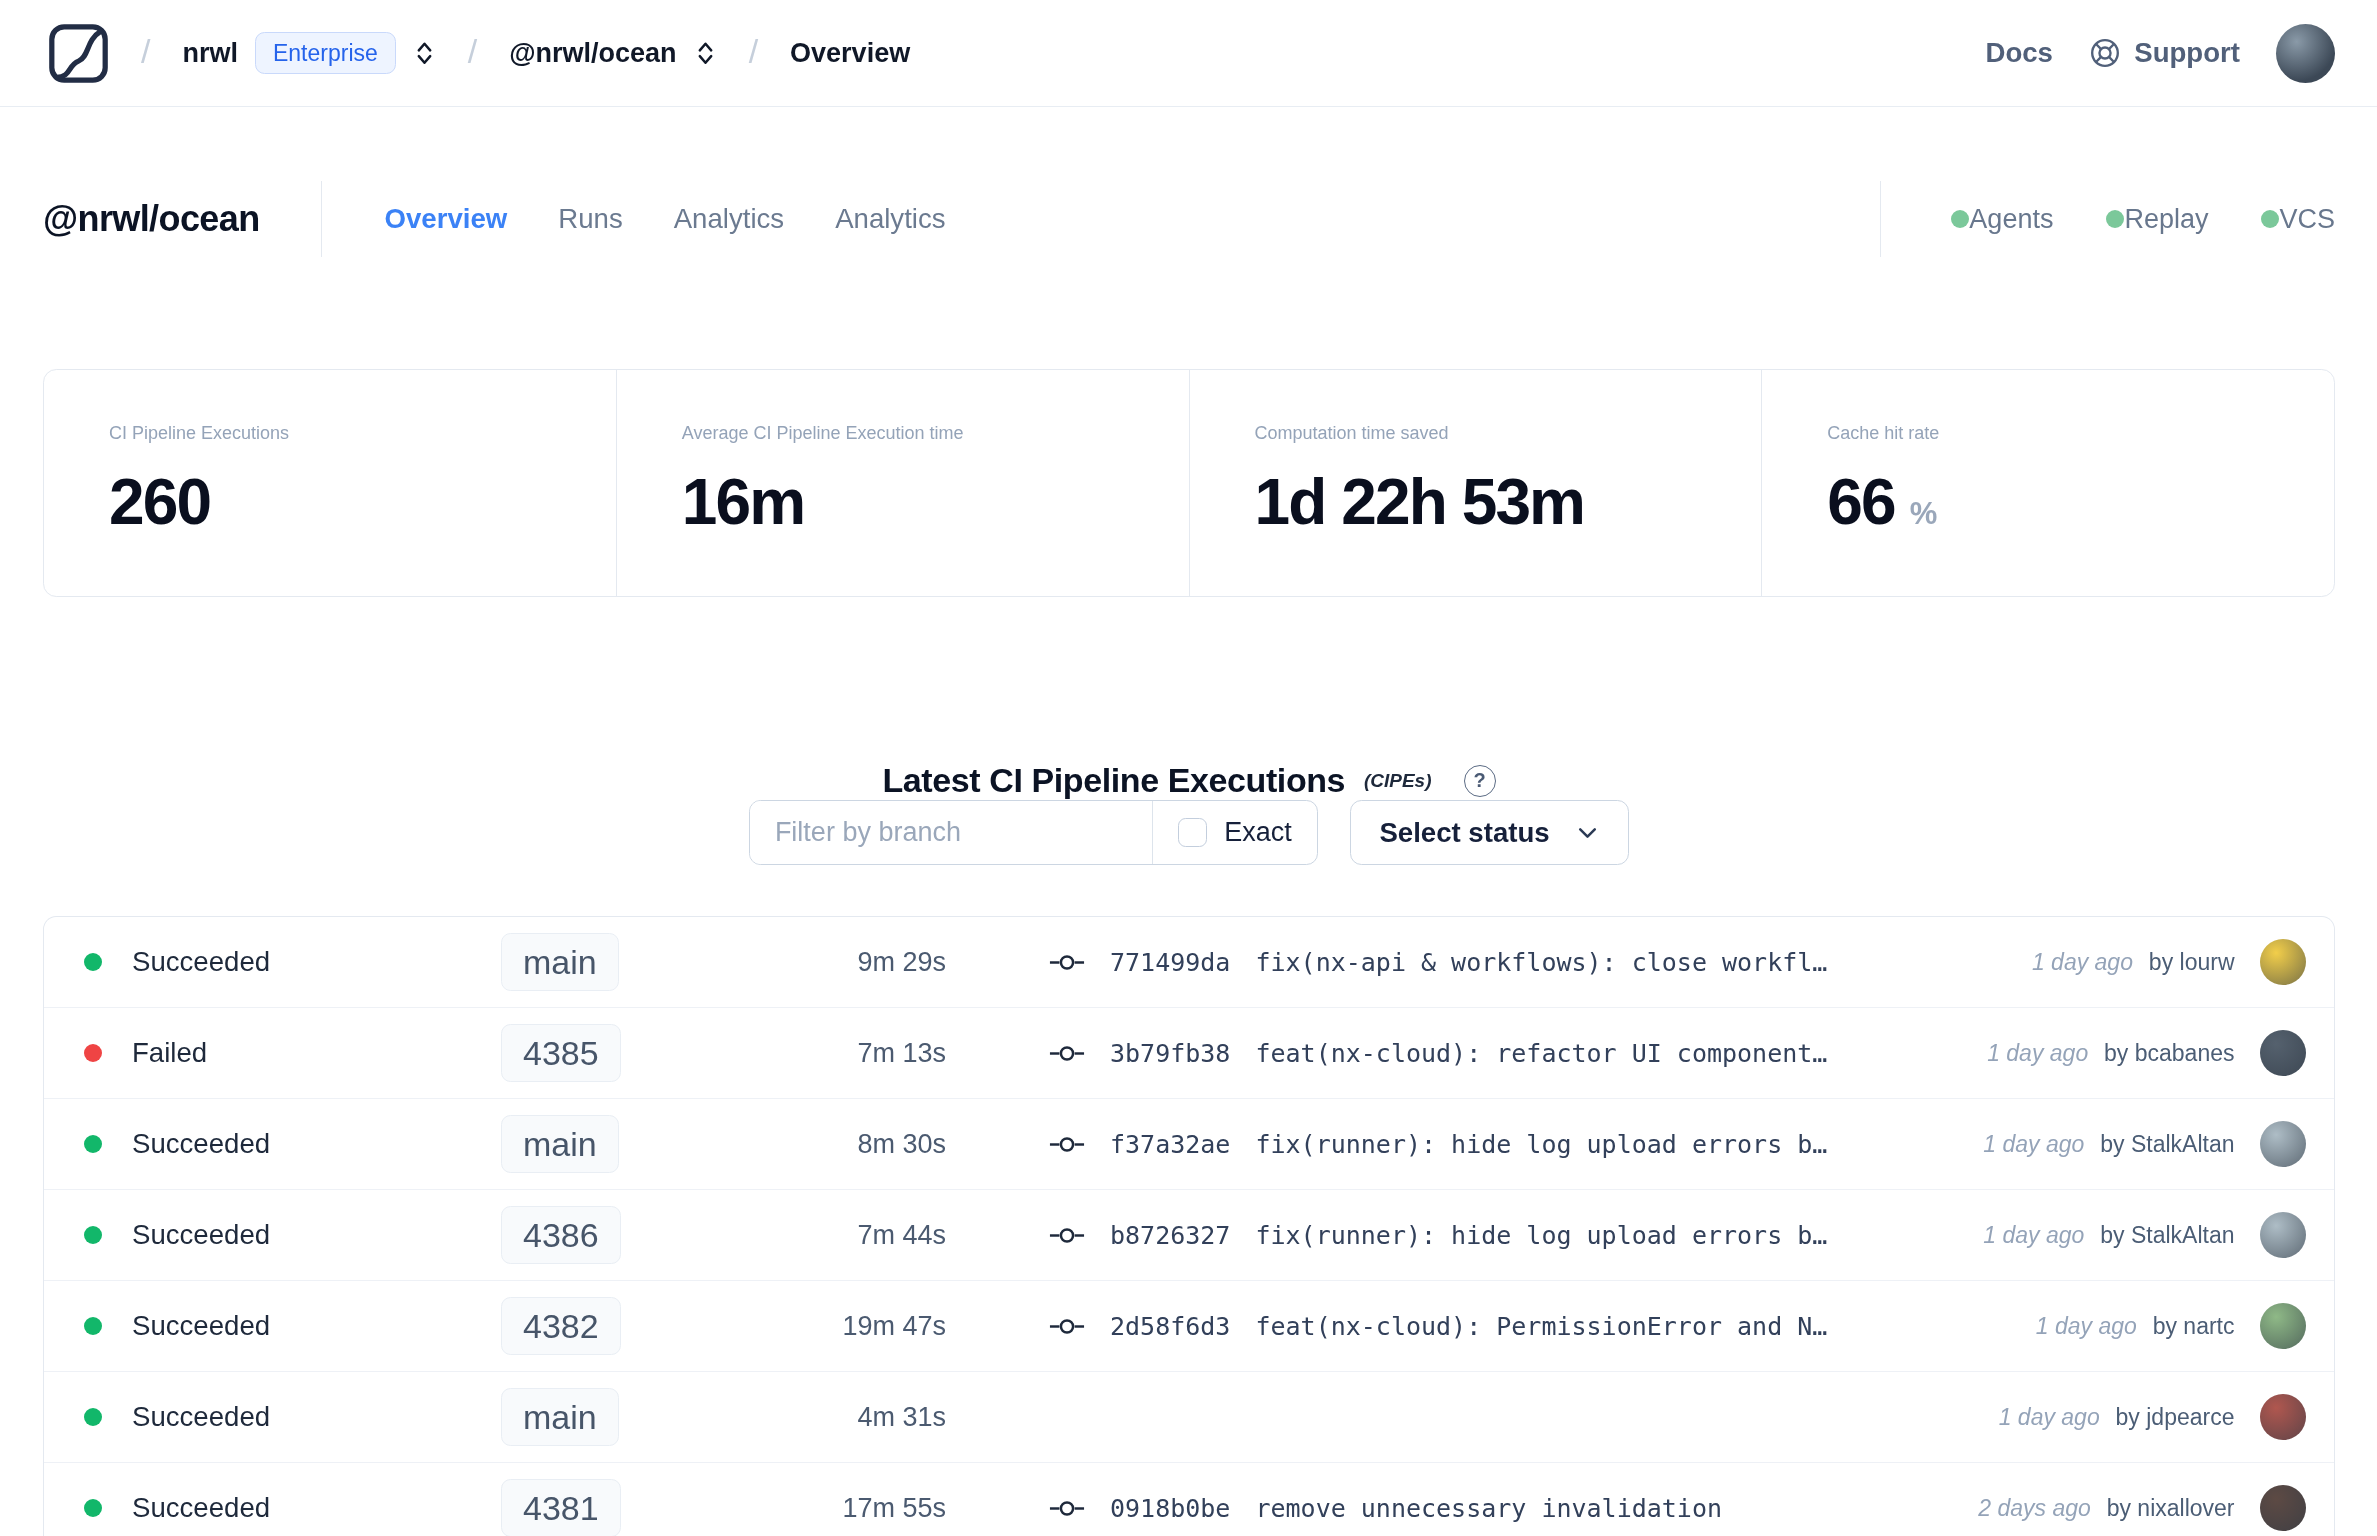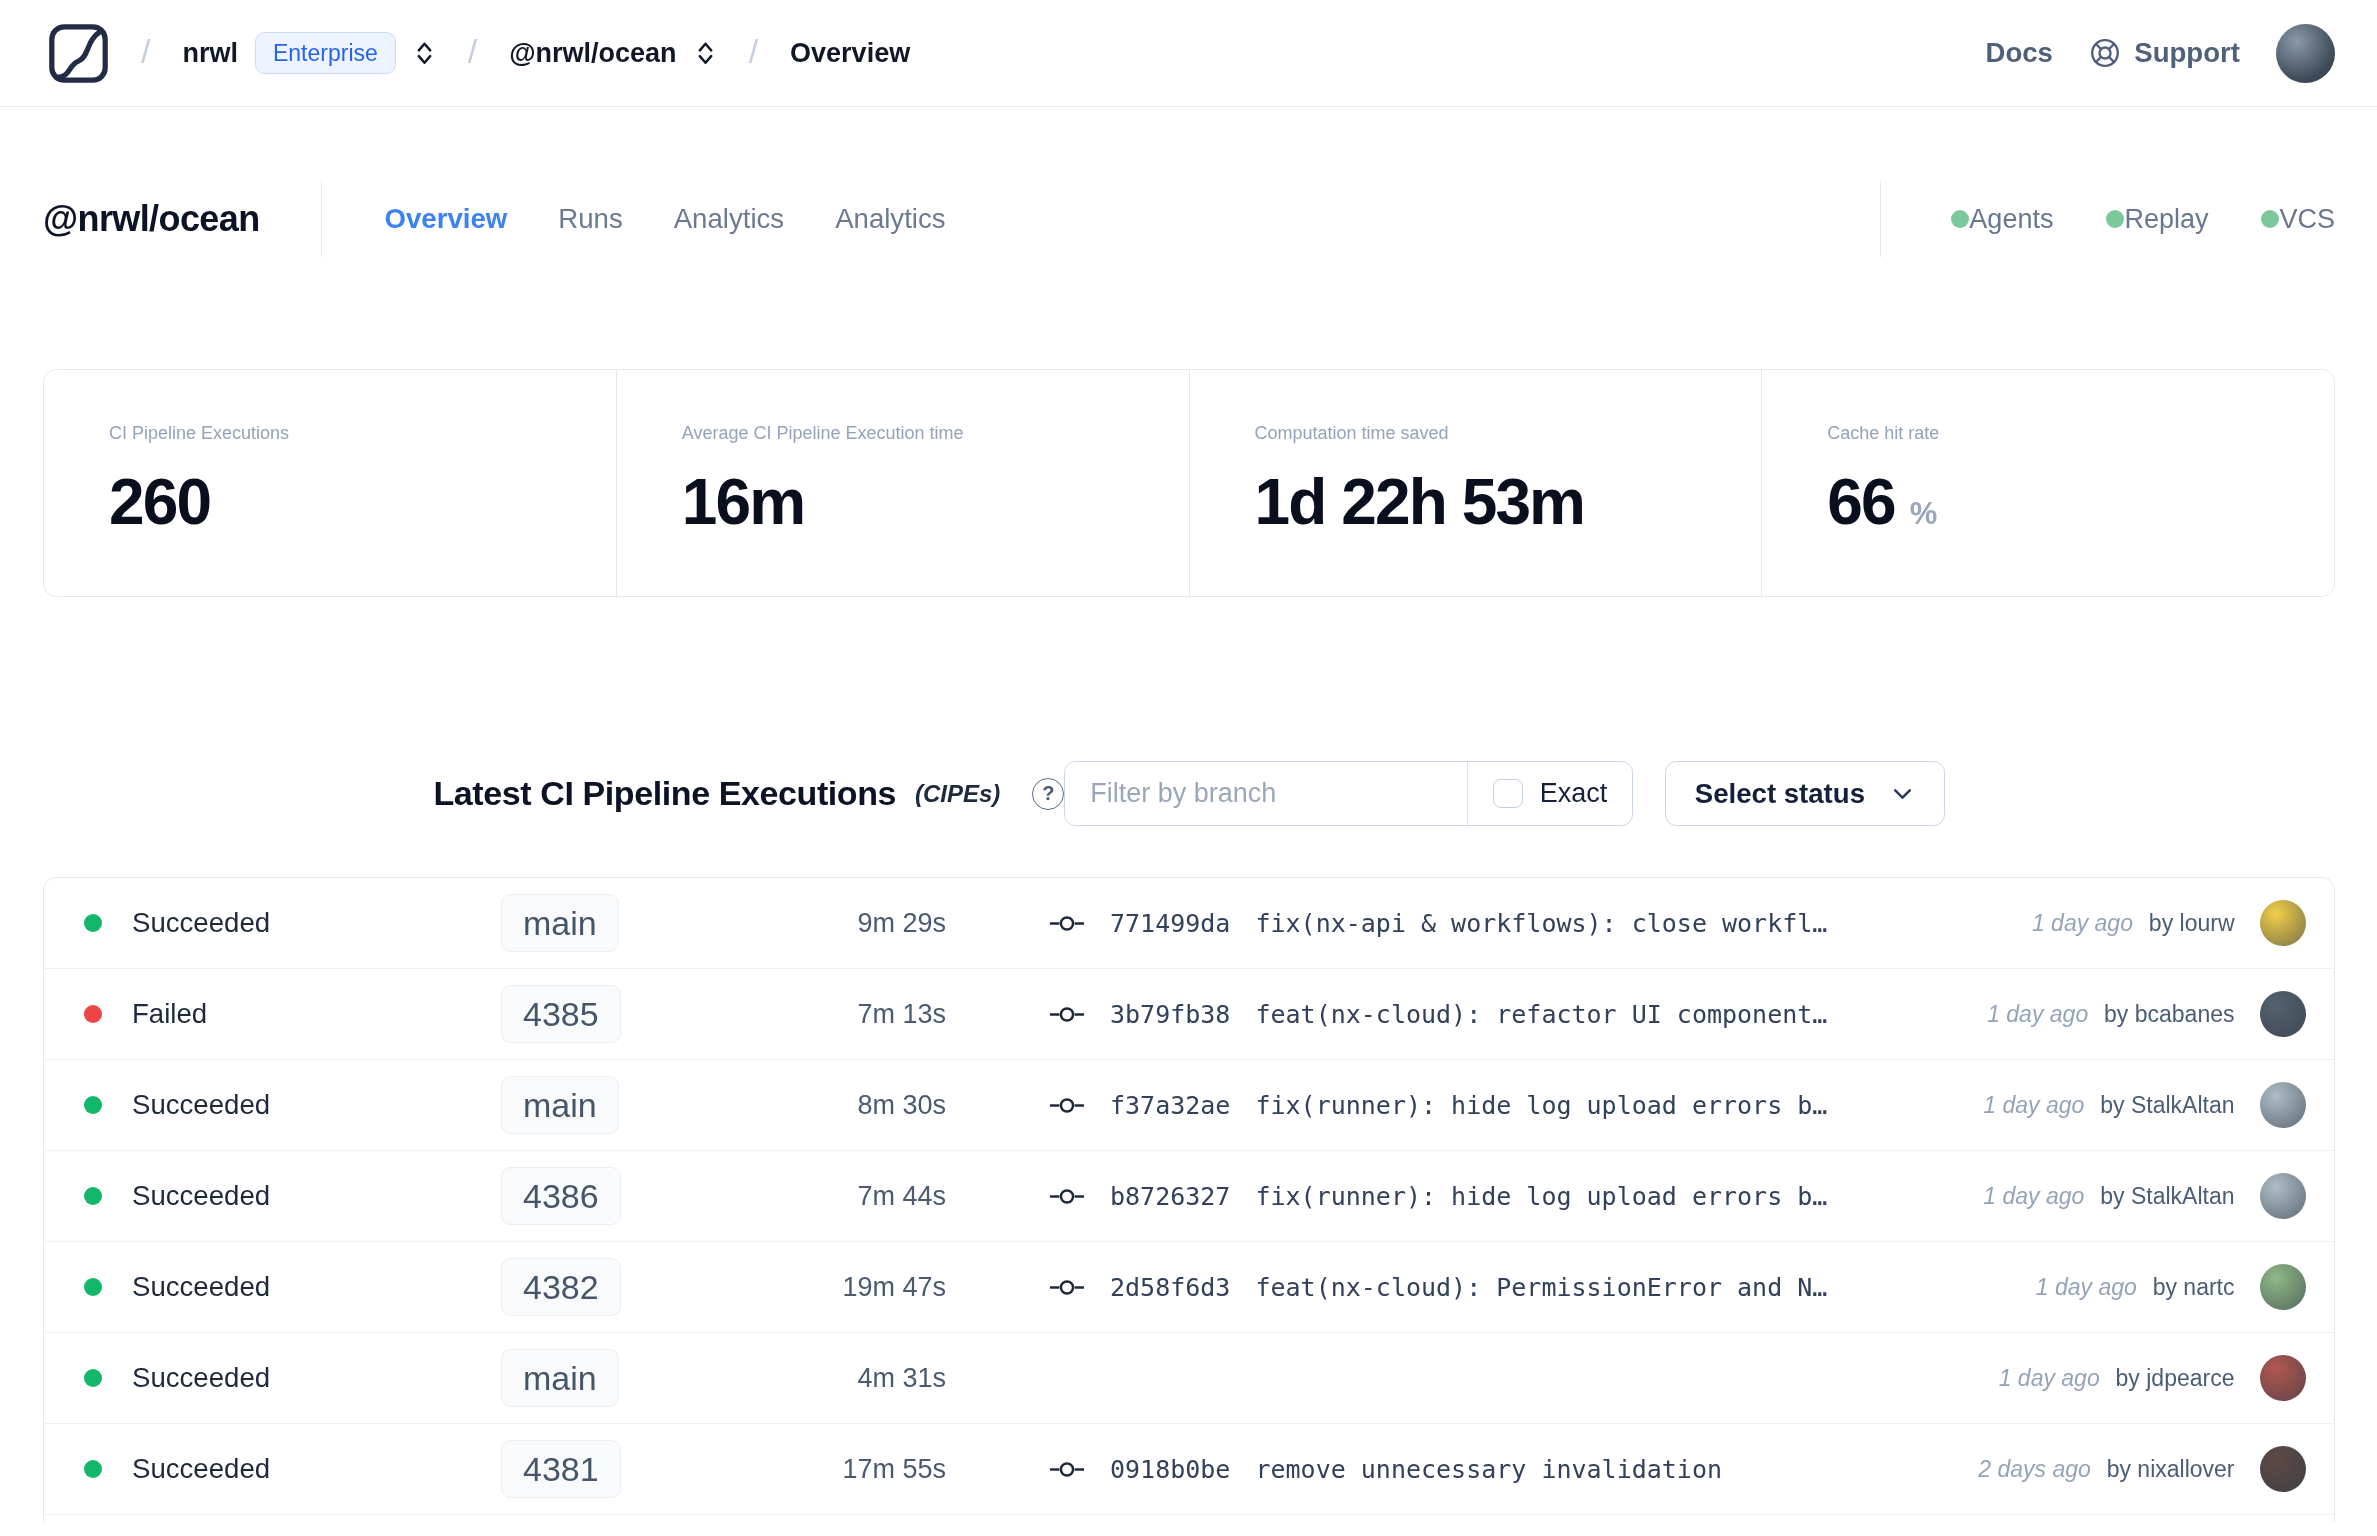--- a/index.html
+++ b/index.html
@@ -50,24 +50,24 @@
   .stat-suffix { font-size:31px; font-weight:600; color:#9aa7ba; margin-left:15px; letter-spacing:0; }
 
   .range-toggle { position:absolute; left:50%; bottom:0; transform:translate(-50%,50%);
     display:flex; align-items:center; background:#fff; border:1px solid #e4e9f0;
     border-radius:950px; padding:5.7px; box-shadow:0 1.9px 4.8px rgba(16,24,40,.06); }
   .range-opt { border:none; background:transparent; font-family:inherit; font-size:27px;
     font-weight:600; color:#42506a; padding:9.5px 28.5px; border-radius:950px; cursor:pointer; }
   .range-opt.selected { background:#2f54eb; color:#fff; font-weight:700; }
 
   
-  .list-header { margin-top:164px; display:flex; align-items:center; justify-content:center; }
+  .list-header { margin-top:164px; display:flex; align-items:center; justify-content:flex-end;flex-direction:column; }
   .lh-left { display:flex; align-items:center; gap:15px; }
   .lh-title { font-size:34px; font-weight:700; letter-spacing:-0.4px; color:#0b1324; display:inline; }
-  .lh-suffix { font-size:24px; font-style:italic; font-weight:600; color:#1e293b; margin-left:3.8px; }
+  .lh-suffix { font-size:19px; font-style:italic; font-weight:600; color:#1e293b; margin-left:3.8px; }
   .help { width:32px; height:32px; border-radius:50%; border:1.9px solid #5b6b84; color:#4a5a74;
     font-size:20px; font-weight:700; display:flex; align-items:center; justify-content:center;
     margin-left:17px; cursor:pointer; }
   .lh-right { display:flex; align-items:stretch; gap:32px; }
   .filter-group { display:flex; align-items:stretch; height:65px; width:569px;
     border:1px solid #ccd6e2; border-radius:11.4px; background:#fff; overflow:hidden; }
   .filter-group input { border:none; outline:none; flex:1 1 auto; min-width:0; padding:0 25px;
     font-family:inherit; font-size:27px; color:#1e293b; }
   .filter-group input::placeholder { color:#9aa7ba; }
   .fg-div { width:1px; background:#dde4ec; }

